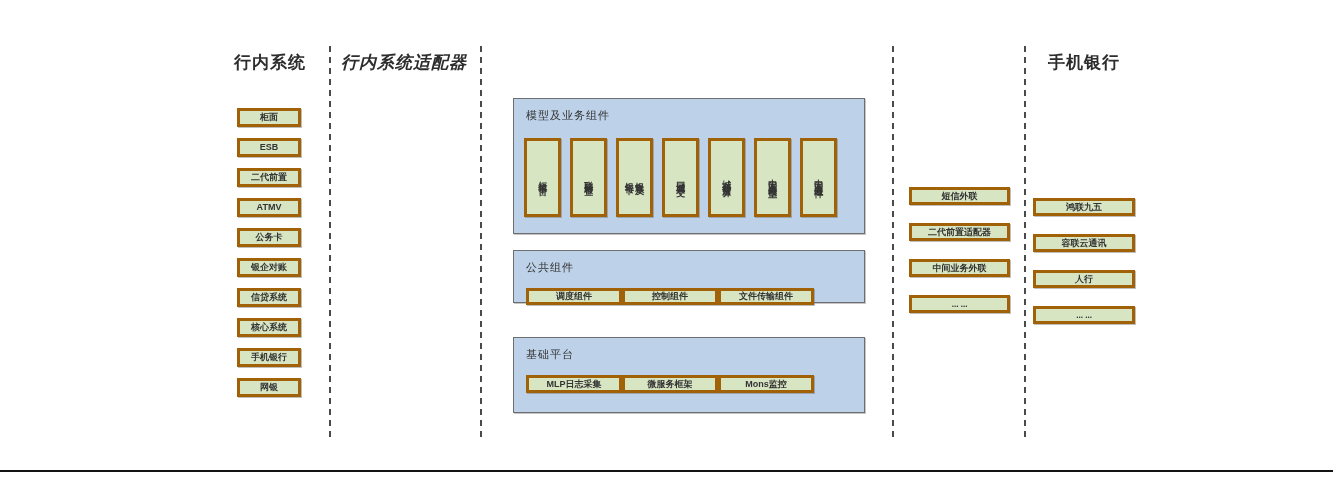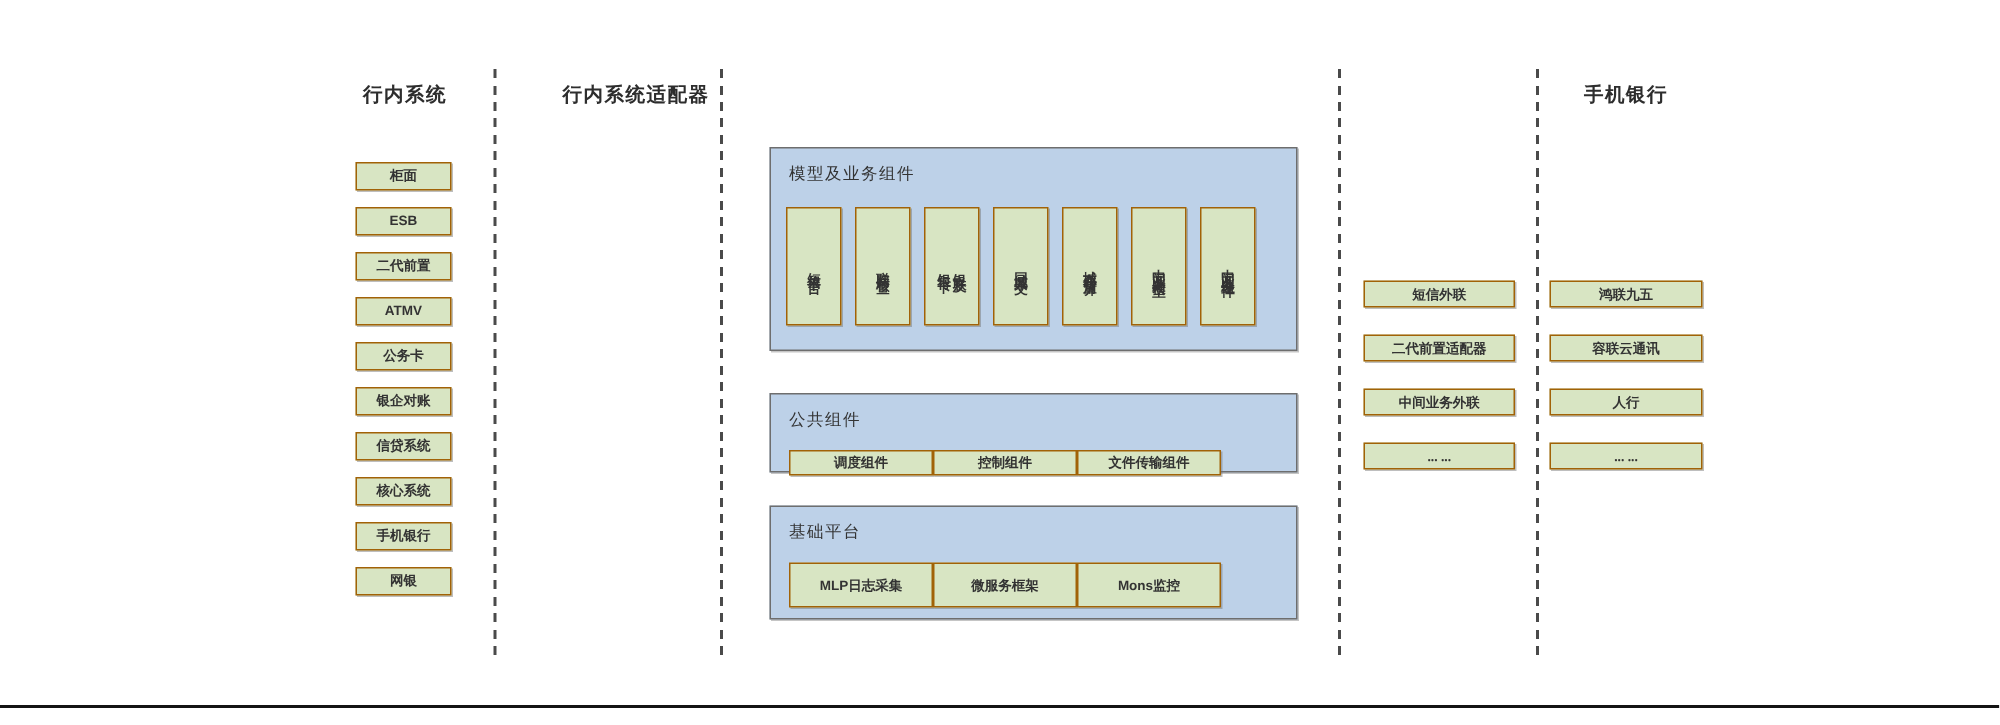--- a/index.html
+++ b/index.html
@@ -3,73 +3,73 @@
 <meta charset="utf-8">
 <style>
   * { margin:0; padding:0; box-sizing:border-box; }
   html,body { background:#ffffff; }
   body { font-family:"Liberation Sans","DejaVu Sans",sans-serif; }
   .canvas {
     position:relative; width:1333px; height:483px; background:#ffffff; overflow:hidden;
   }
   .col-title {
     position:absolute; top:53px; height:20px; line-height:20px;
-    text-align:center; font-size:13px; font-weight:bold; color:#2d2d2d;
+    text-align:center; font-size:17px; font-weight:bold; color:#2d2d2d;
     letter-spacing:1px;
   }
   .divider {
     position:absolute; top:46px; height:394px; width:2px;
     background:repeating-linear-gradient(to bottom,#4a4a4a 0px,#4a4a4a 6px,transparent 6px,transparent 11px);
   }
   .stack { position:absolute; display:flex; flex-direction:column; }
   .node {
-    background:#d8e5c3; border:1px solid #a16207;
+    background:#d8e5c3; border:3px solid #a16207;
     box-shadow:1px 1px 0 rgba(110,110,110,.45);
     display:flex; align-items:center; justify-content:center;
     font-size:9px; font-weight:bold; color:#333333; white-space:pre-line;
     text-align:center; line-height:1.15;
   }
   .stack-sm .node { height:19px; }
   .stack-col1 { left:237px; top:108px; width:64px; gap:11px; }
   .stack-col2 { left:352px; top:108px; width:104px; gap:11px; }
   .stack-col4 { left:909px; top:187px; width:101px; gap:18px; }
-  .stack-col5 { left:1033px; top:187px; width:102px; gap:18px; }
+  .stack-col5 { left:1033px; top:198px; width:102px; gap:18px; }
   .stack-col4 .node, .stack-col5 .node { height:18px;font-family:Liberation Serif, serif; }
   .group {
     position:absolute; left:513px; width:352px;
     background:#bdd1e8; border:1px solid #6e6e6e;
     box-shadow:1px 1px 0 rgba(110,110,110,.4);
   }
   .group-models   { top:98px;  height:136px; }
-  .group-common   { top:262px; height:53px;  }
+  .group-common   { top:250px; height:53px;  }
   .group-base     { top:337px; height:76px;  }
   .group-label {
     position:absolute; left:12px; top:9px;
     font-size:11px; color:#333333; letter-spacing:1px;
   }
   .vrow { position:absolute; left:10px; top:39px; display:flex; gap:9px; }
   .vnode {
     width:37px; height:79px;
     writing-mode:vertical-rl; text-orientation:upright;
     letter-spacing:2px; font-size:9px;
   }
   .hrow { position:absolute; left:12px; top:37px; display:flex; }
   .hrow .node { width:96px; height:17px; }
-  .group-base .hrow .node { height:30px;text-align:center; }
+  .group-base .hrow .node { height:18px;text-align:center; }
   .bottom-rule {
     position:absolute; left:0; top:470px; width:1333px; height:2px; background:#141414;
   }
 </style>
 </head>
 <body>
 
 <div class="canvas">
 
   <div class="col-title" style="left:205px;width:130px;">行内系统</div>
-  <div class="col-title" style="left:344px;width:160px;">行内系统适配器</div>
+  <div class="col-title" style="left:324px;width:160px;font-style:italic;">行内系统适配器</div>
   <div class="col-title" style="left:1024px;width:120px;">手机银行</div>
 
   <div class="divider" style="left:329px;"></div>
   <div class="divider" style="left:480px;"></div>
   <div class="divider" style="left:892px;"></div>
   <div class="divider" style="left:1024px;"></div>
 
   <div class="stack stack-sm stack-col1">
     <div class="node">柜面</div>
     <div class="node">ESB</div>

